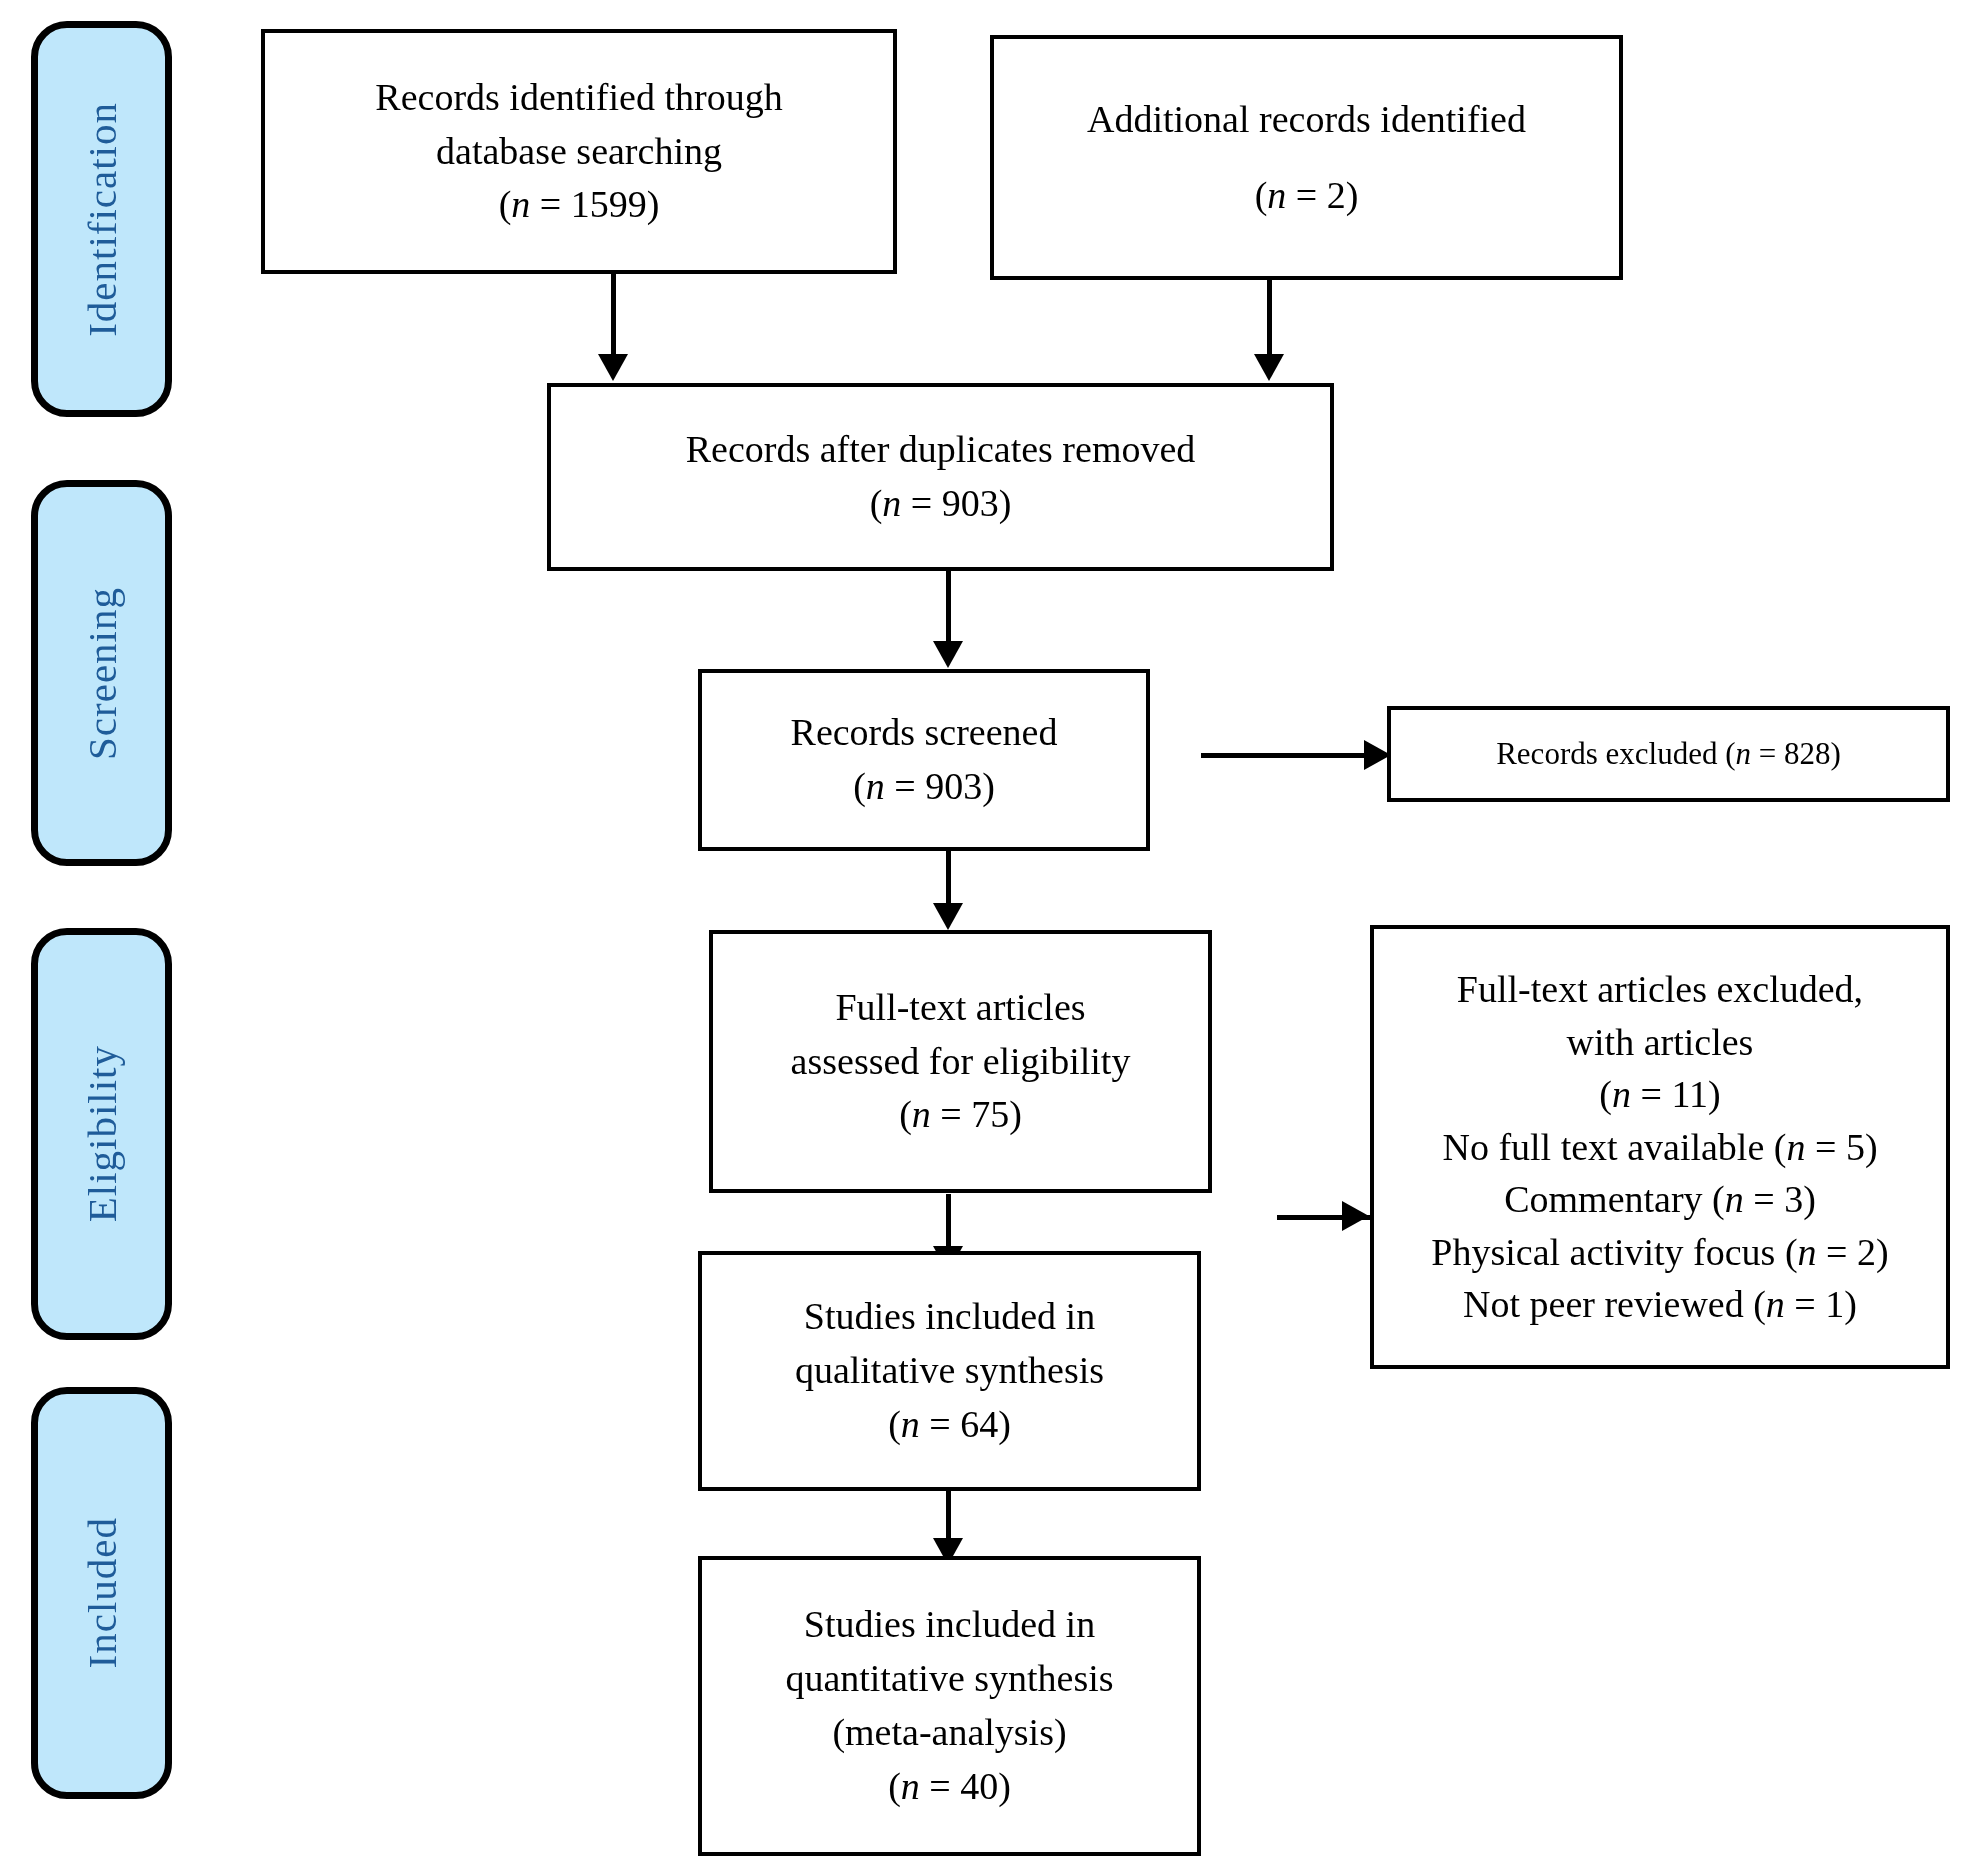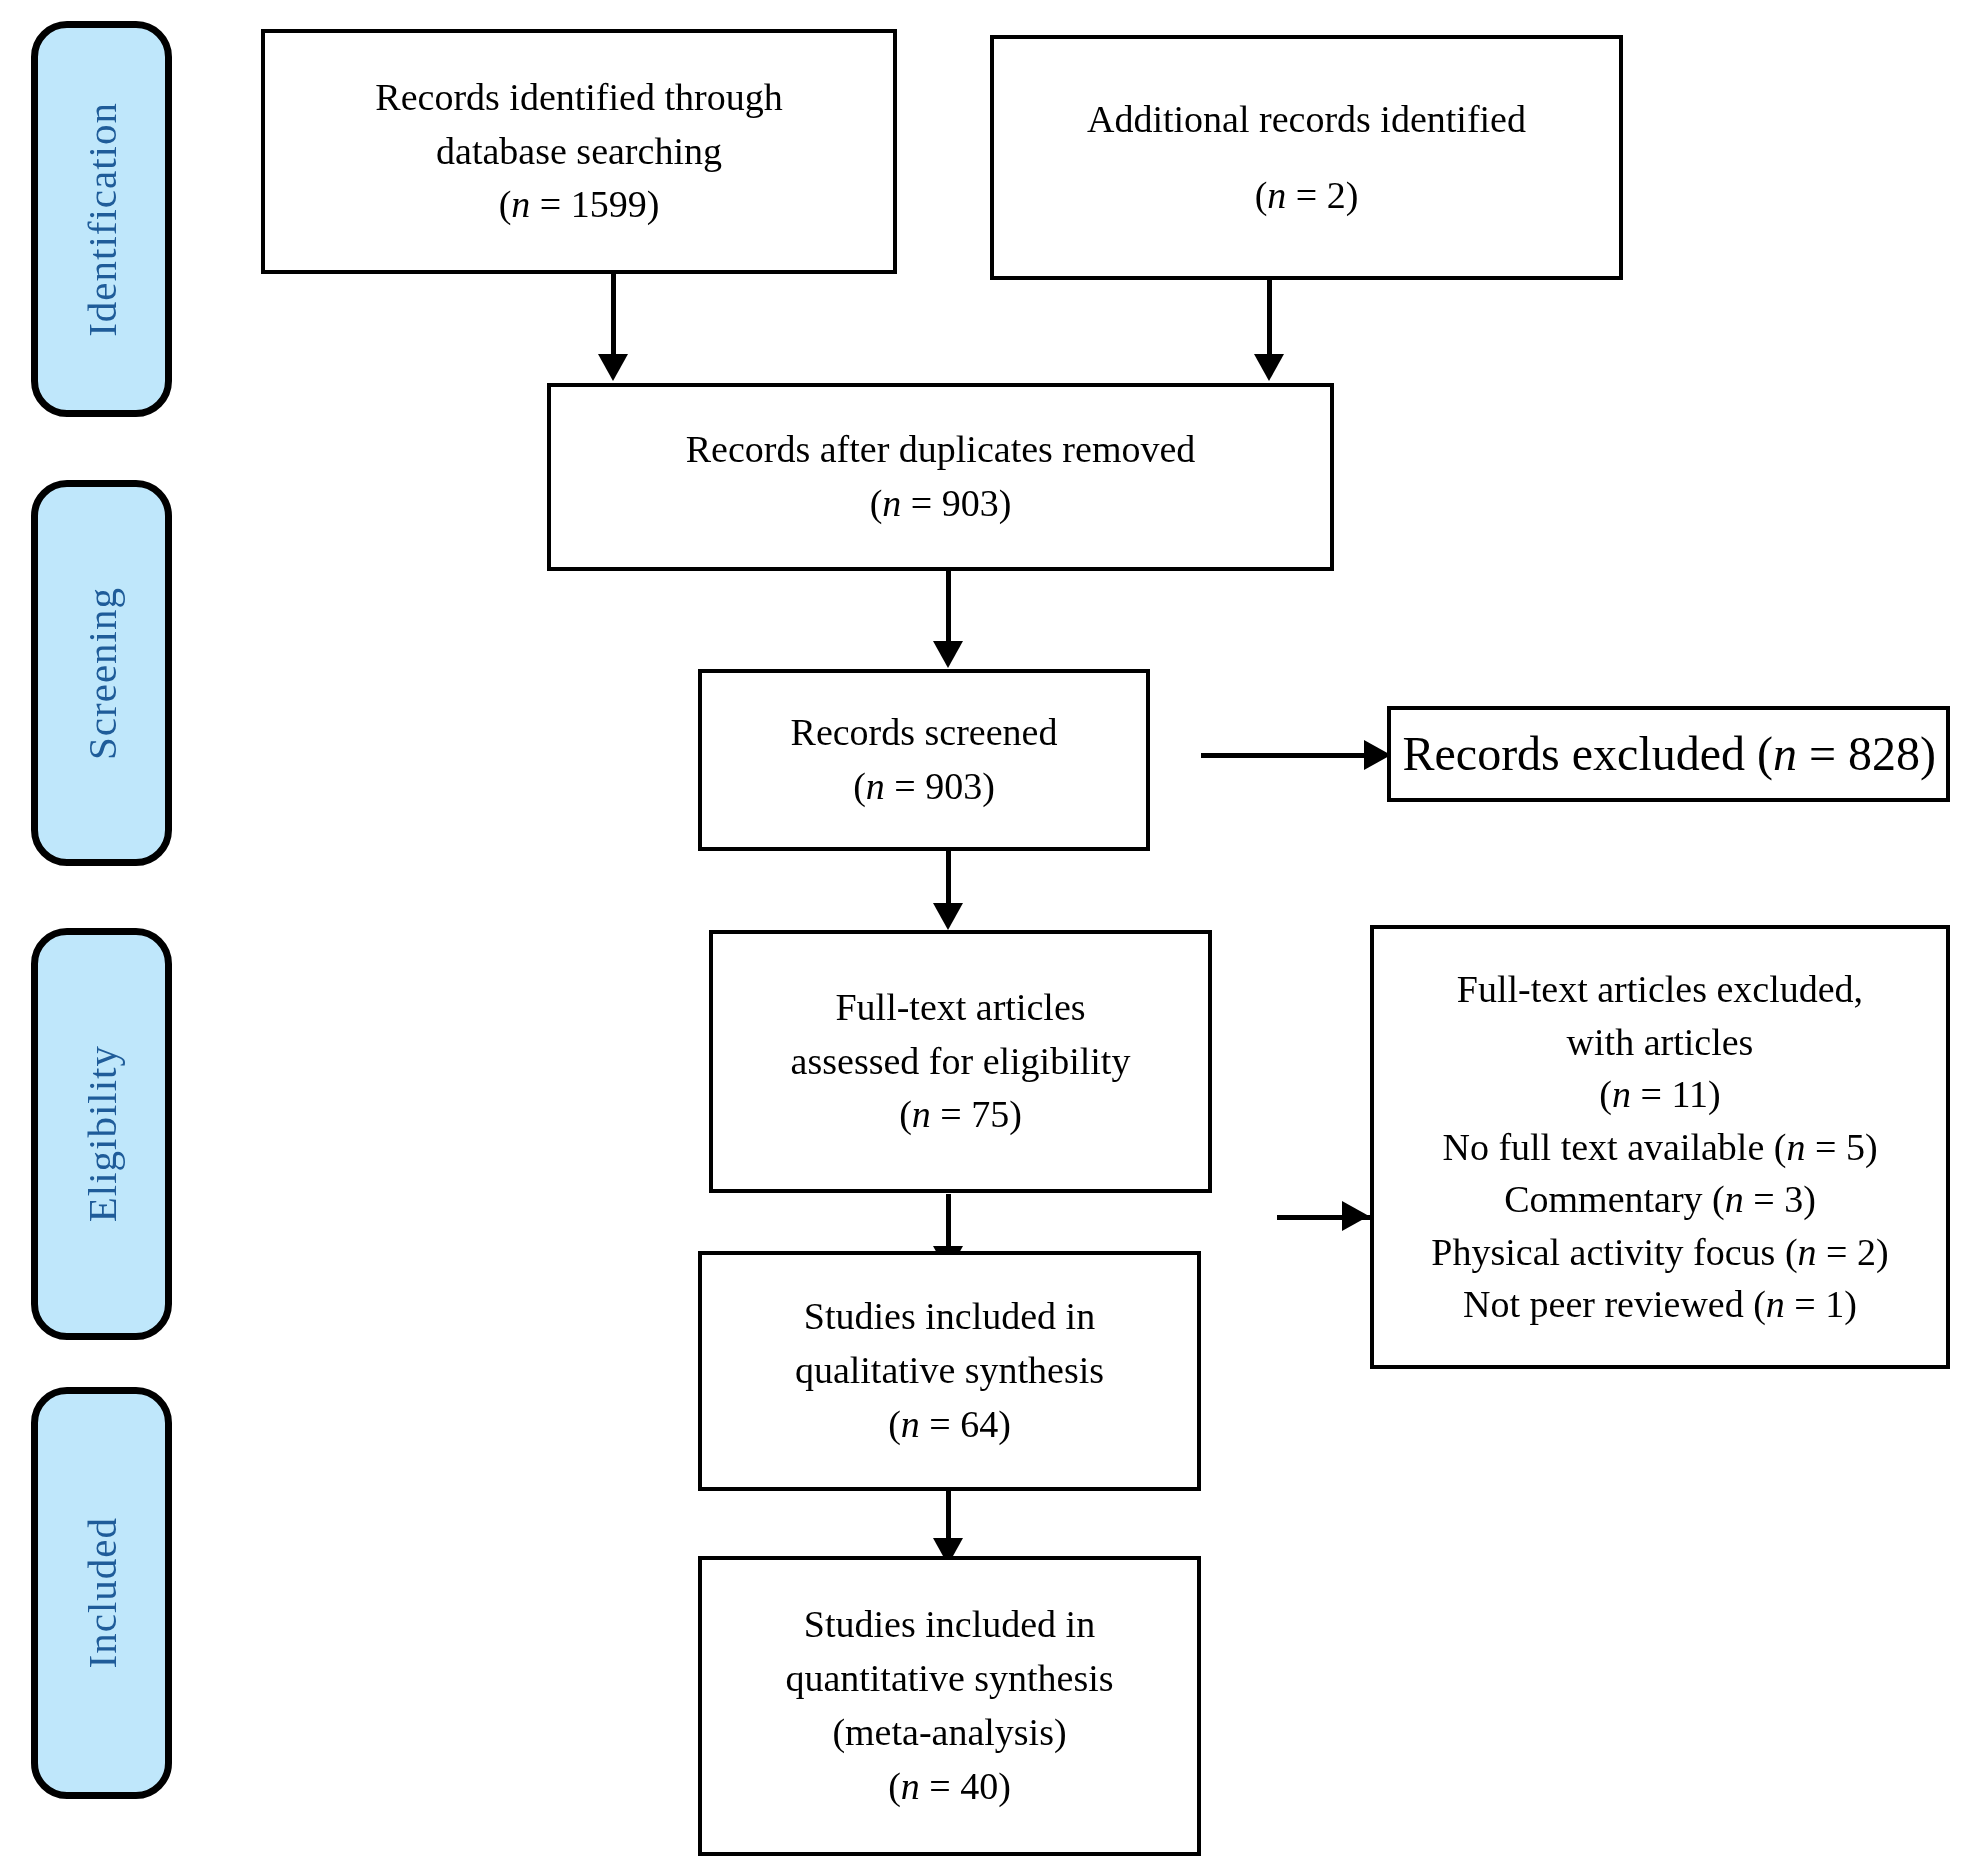--- a/index.html
+++ b/index.html
@@ -122,21 +122,21 @@
   <div class="arrow-down" style="left:933px; top:641px;"></div>
 
   <div class="node" style="left:698px; top:669px; width:452px; height:182px;">
     <span class="ln">Records screened</span>
     <span class="ln">(<em>n</em> = <span>903</span>)</span>
   </div>
 
   <div class="hline" style="left:1201px; top:753px; width:167px;"></div>
   <div class="arrow-right" style="left:1364px; top:740px;"></div>
 
-  <div class="node" style="left:1387px; top:706px; width:563px; height:96px; font-size:48px;">
+  <div class="node" style="left:1387px; top:706px; width:563px; height:96px; font-size:31px;">
     <span class="ln"><span>Records excluded (</span><em>n</em><span> = 828</span><span>)</span></span>
   </div>
 
   <div class="vline" style="left:946px; top:851px; height:52px;"></div>
   <div class="arrow-down" style="left:933px; top:903px;"></div>
 
   <div class="node" style="left:698px; top:930px; width:503px; height:263px;margin-left:11px;">
     <span class="ln">Full-text articles</span>
     <span class="ln">assessed for eligibility</span>
     <span class="ln">(<em>n</em> = <span>75</span>)</span>

